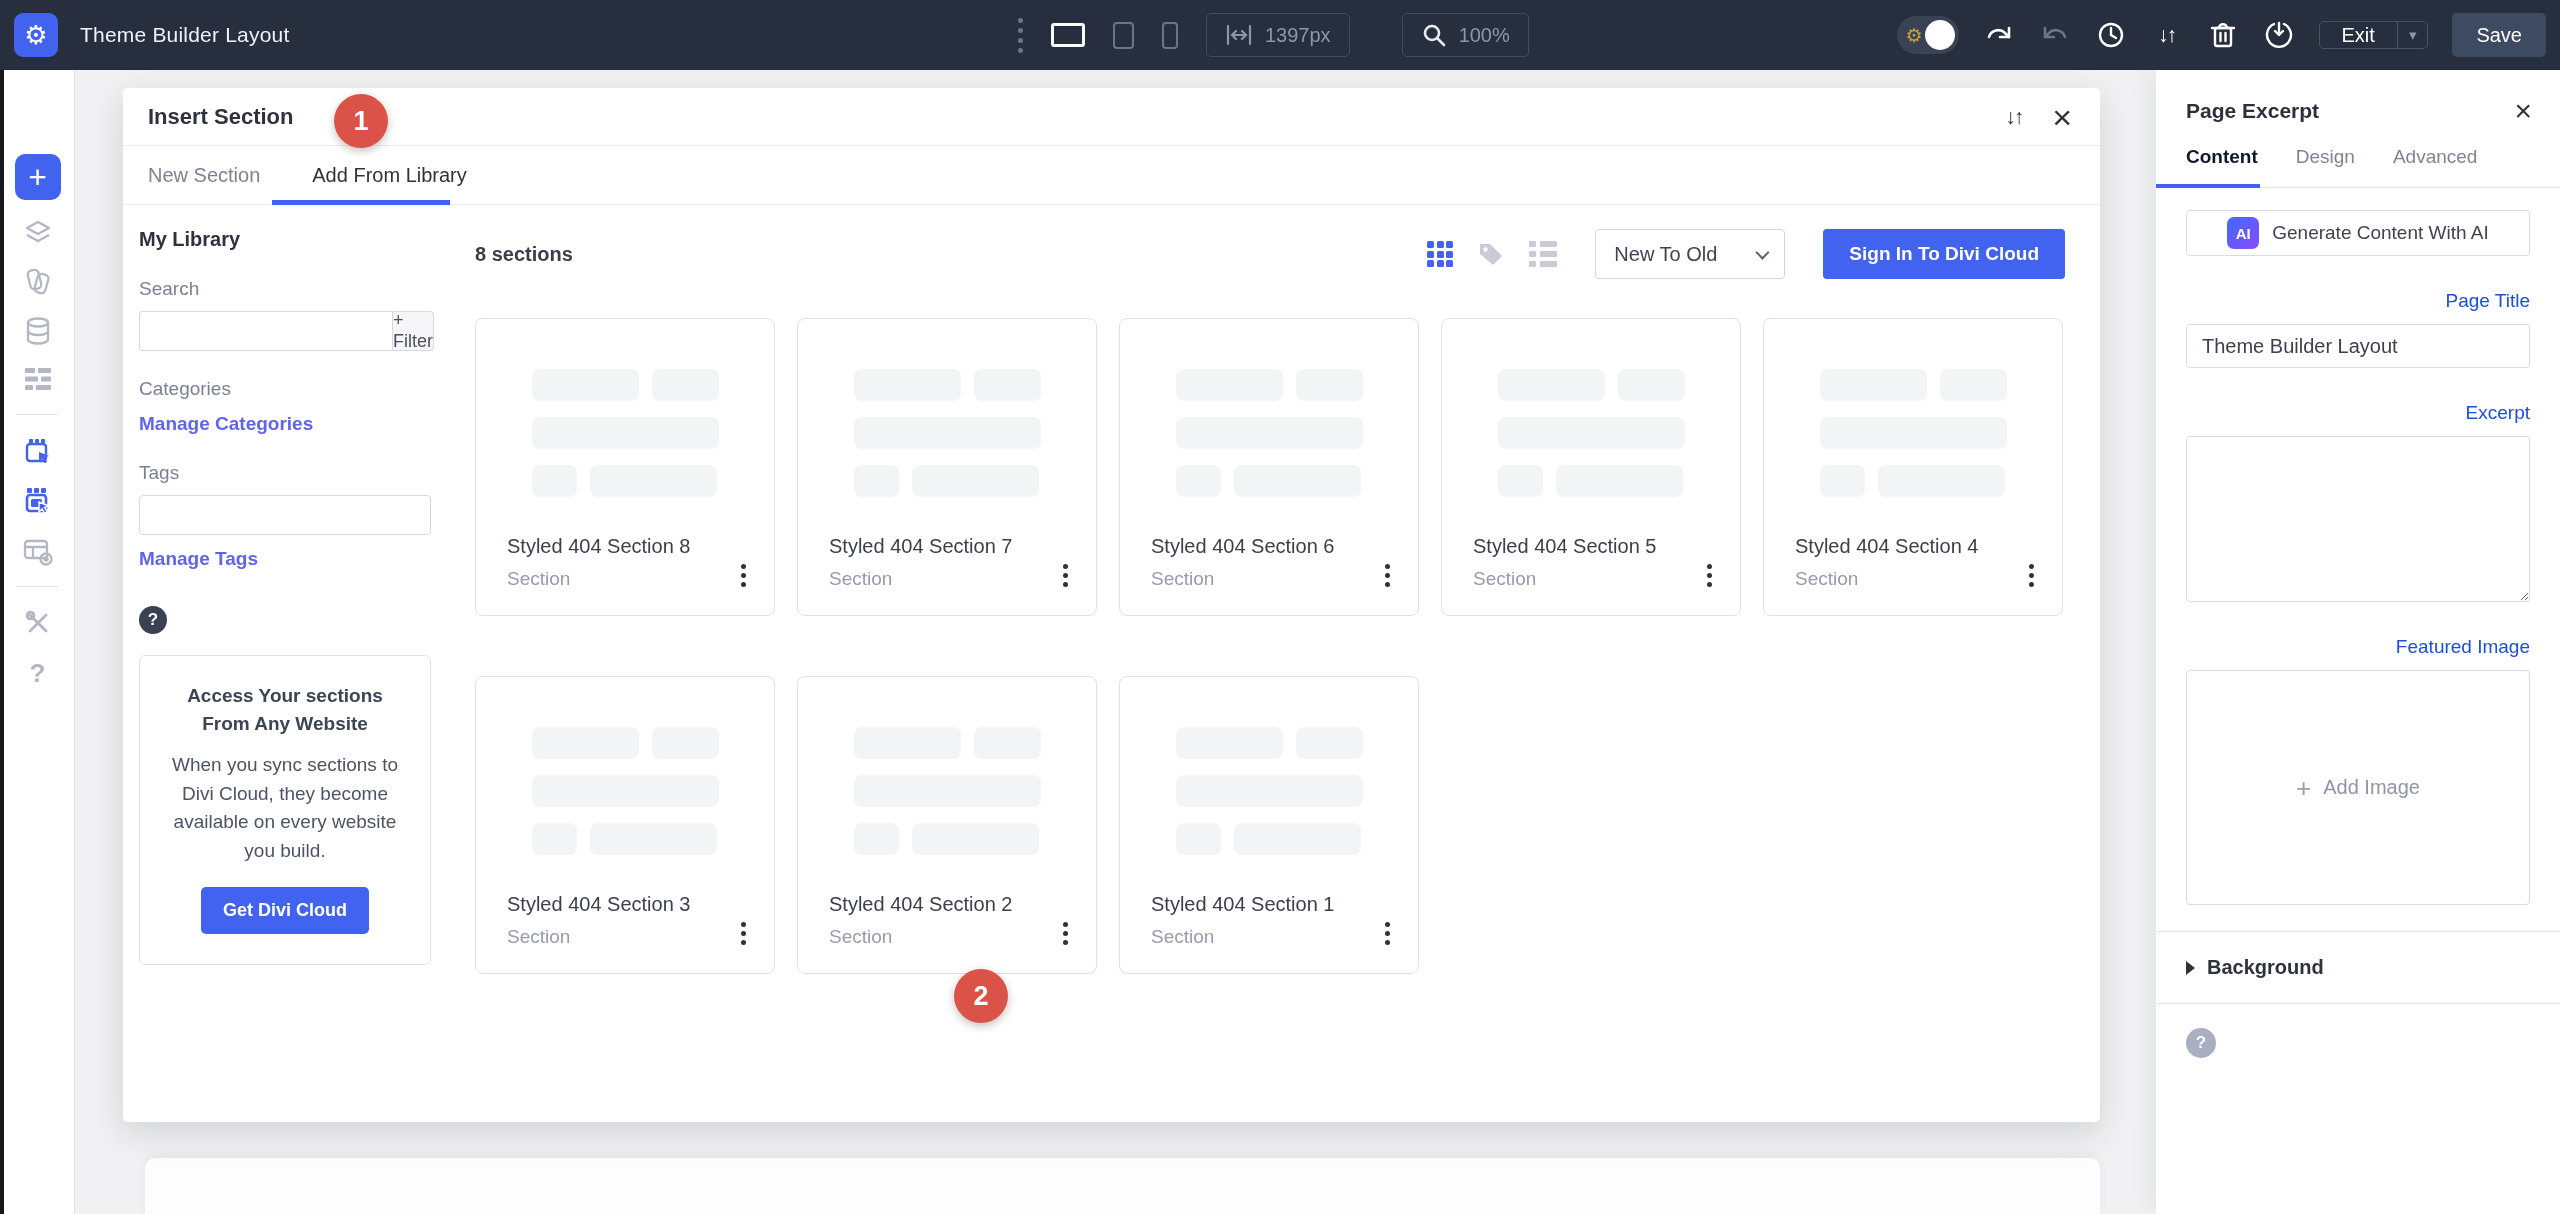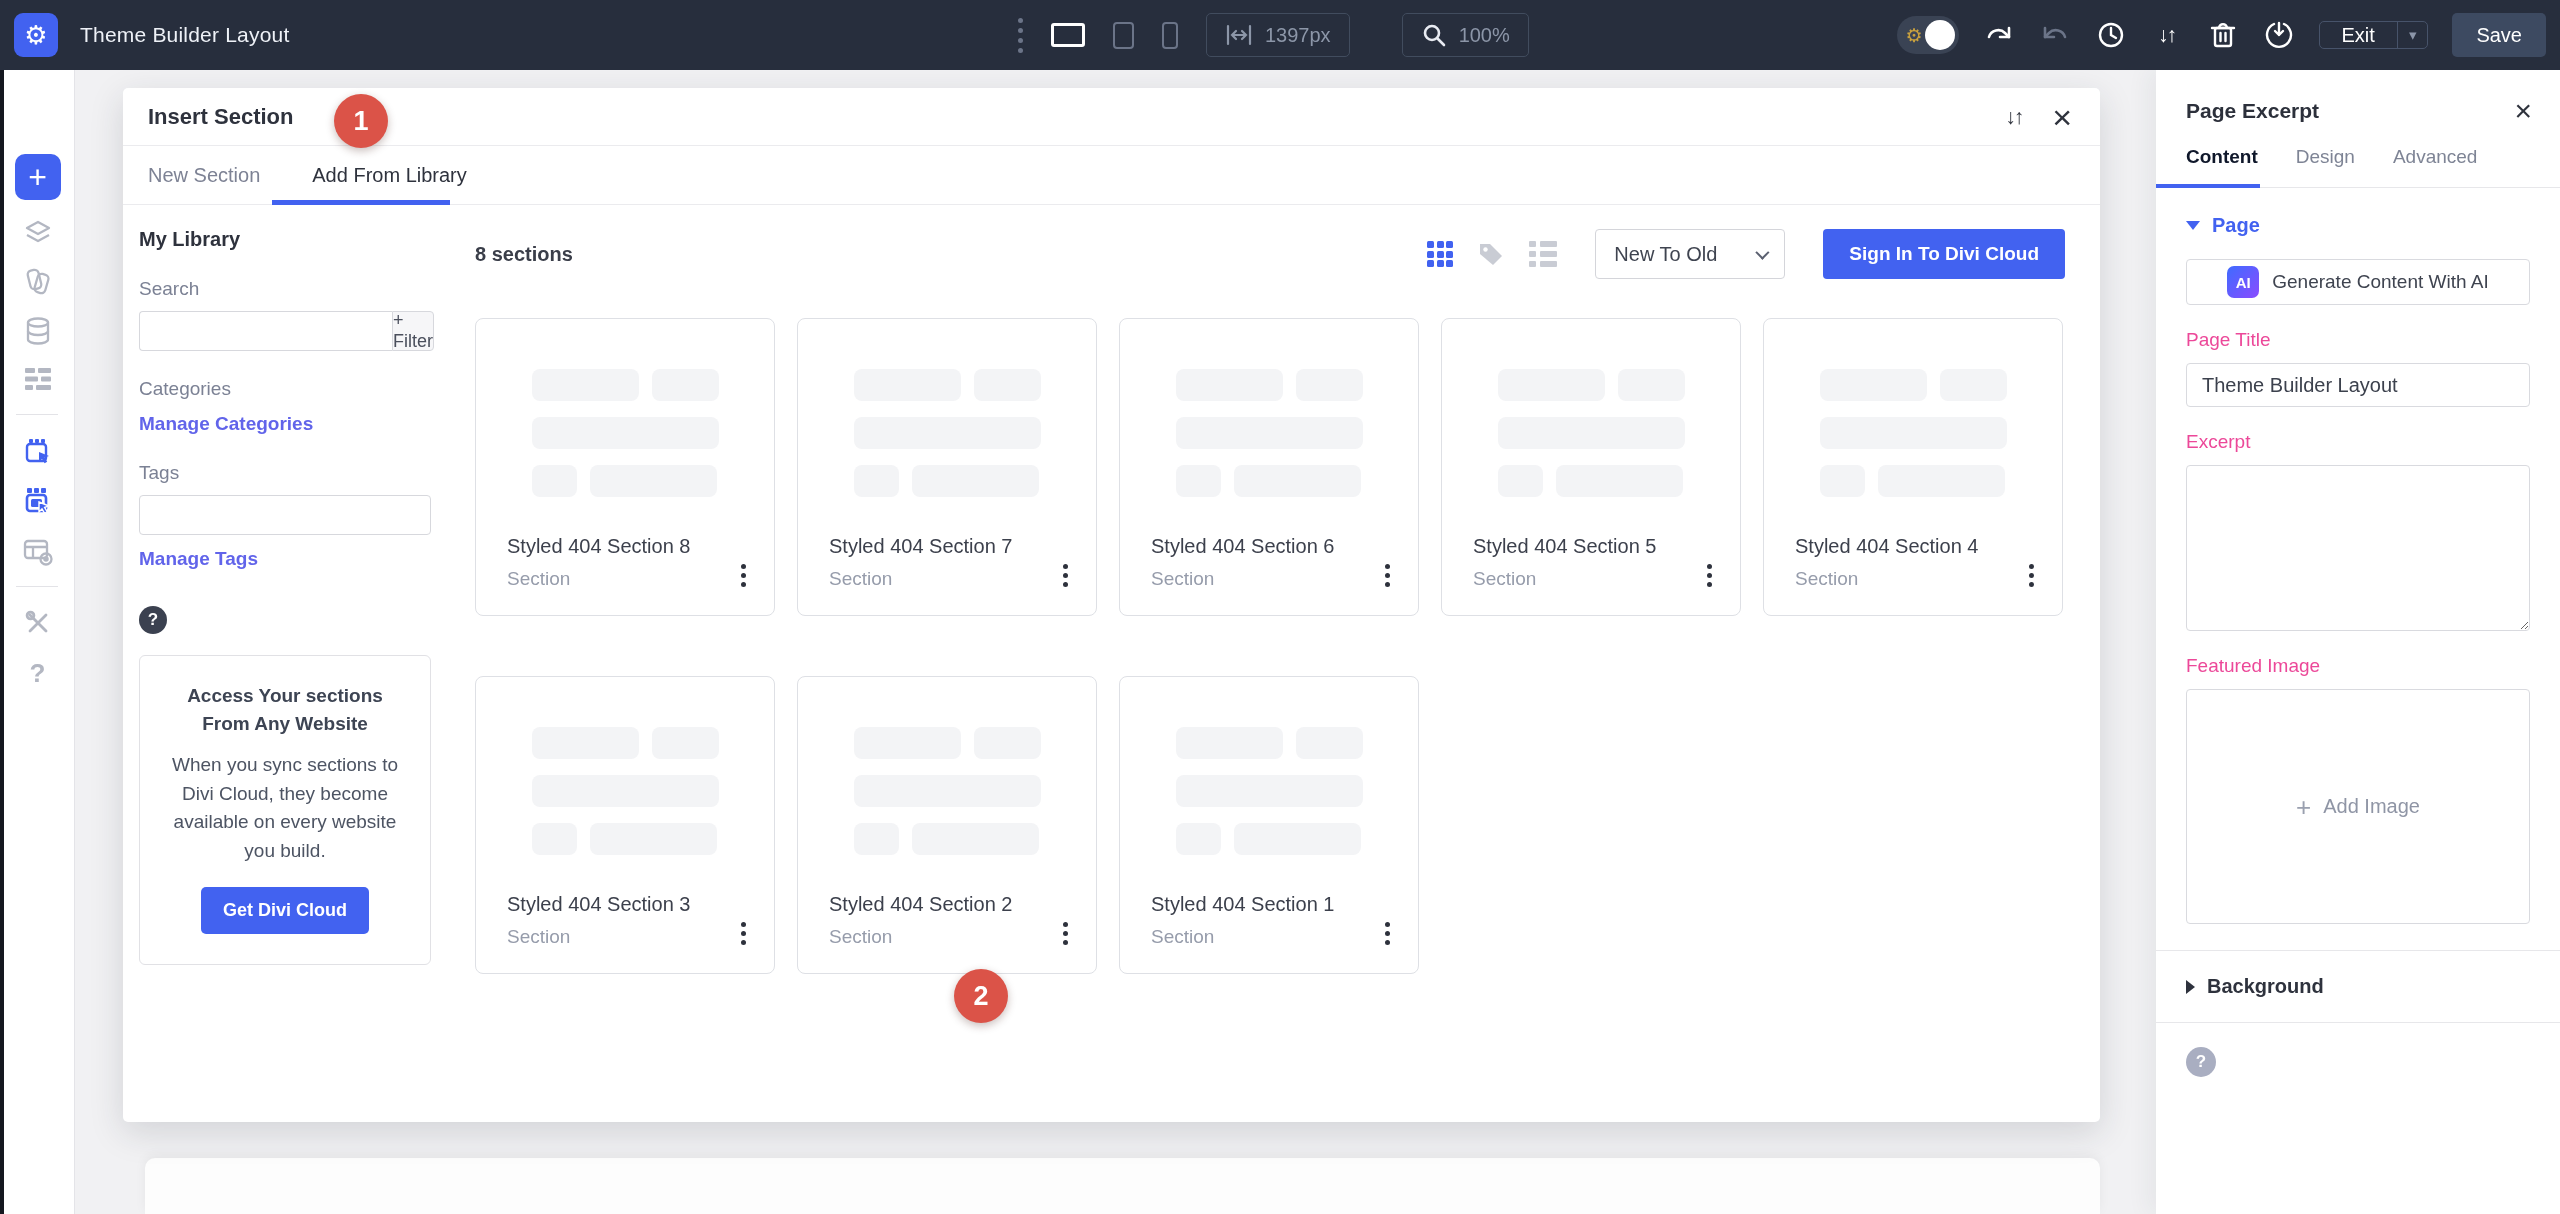--- a/index.html
+++ b/index.html
@@ -107,21 +107,21 @@
   .p-tab.active { color:#0f172a; font-weight:700; }
   .p-underline { position:absolute; left:0; bottom:-1px; width:104px; height:4px; background:#4262f0; }
   .p-group { display:flex; align-items:center; gap:12px; padding:26px 30px 0; }
   .tri-down { width:0; height:0; border-left:7px solid transparent; border-right:7px solid transparent; border-top:9px solid #4262f0; }
   .tri-right { width:0; height:0; border-top:7px solid transparent; border-bottom:7px solid transparent; border-left:9px solid #2e323d; }
   .p-group-label { font-size:20px; font-weight:700; color:#4262f0; }
   .p-group-label.dark { color:#2e323d; }
   .ai-btn { margin:22px 30px 0; height:46px; border:1px solid #d9dadf; border-radius:4px; display:flex; align-items:center; justify-content:center; gap:13px; }
   .ai-tile { width:32px; height:32px; border-radius:7px; background:linear-gradient(135deg,#3f6bff,#8a4bff); color:#fff; font-size:15px; font-weight:700; display:flex; align-items:center; justify-content:center; }
   .ai-label { font-size:19px; color:#3f4450; }
-  .p-label { margin:24px 30px 0; font-size:19px; color:#ec4899; }
+  .p-label { margin:34px 30px 0; font-size:19px; color:#1d4ed8;text-align:right; }
   .p-input { display:block; margin:12px 30px 0; width:344px; height:44px; border:1px solid #d9dadf; border-radius:4px; padding:0 15px; font:inherit; font-size:20px; color:#3c414d; outline:none; }
   .p-textarea { display:block; margin:12px 30px 0; width:344px; height:166px; border:1px solid #d9dadf; border-radius:4px; padding:10px 12px; font:inherit; font-size:19px; resize:vertical; outline:none; }
   .img-box { margin:12px 30px 0; width:344px; height:235px; border:1px solid #d9dadf; border-radius:4px; display:flex; align-items:center; justify-content:center; gap:12px; }
   .img-plus { font-size:26px; color:#9aa0af; line-height:1; }
   .img-label { font-size:20px; color:#8f95a5; }
   .p-div { margin-top:26px; height:1px; background:#e7e7ea; }
   .p-bg-row { display:flex; align-items:center; gap:12px; padding:24px 30px; }
   .p-help { margin:24px 0 0 30px; width:30px; height:30px; border-radius:50%; background:#a9aec1; color:#fff; font-size:17px; font-weight:700; display:flex; align-items:center; justify-content:center; }
   
   .canvas-edge { position:absolute; left:145px; width:1955px; top:1158px; height:56px; background:#fdfdfd; border-radius:10px 10px 0 0; box-shadow:0 -3px 12px rgba(0,0,0,.05); z-index:5; }
@@ -615,24 +615,20 @@
   <div class="p-head">
     <div class="p-title">Page Excerpt</div>
     <div class="p-close"><span>×</span></div>
   </div>
   <div class="p-tabs">
     <div class="p-tab active">Content</div>
     <div class="p-tab">Design</div>
     <div class="p-tab">Advanced</div>
     <div class="p-underline"></div>
   </div>
-  <div class="p-group">
-    <span class="tri-down"></span>
-    <span class="p-group-label">Page</span>
-  </div>
   <div class="ai-btn">
     <span class="ai-tile">AI</span>
     <span class="ai-label">Generate Content With AI</span>
   </div>
   <div class="p-label">Page Title</div>
   <input class="p-input" type="text" value="Theme Builder Layout" style="">
   <div class="p-label">Excerpt</div>
   <textarea class="p-textarea" style=""></textarea>
   <div class="p-label">Featured Image</div>
   <div class="img-box">

